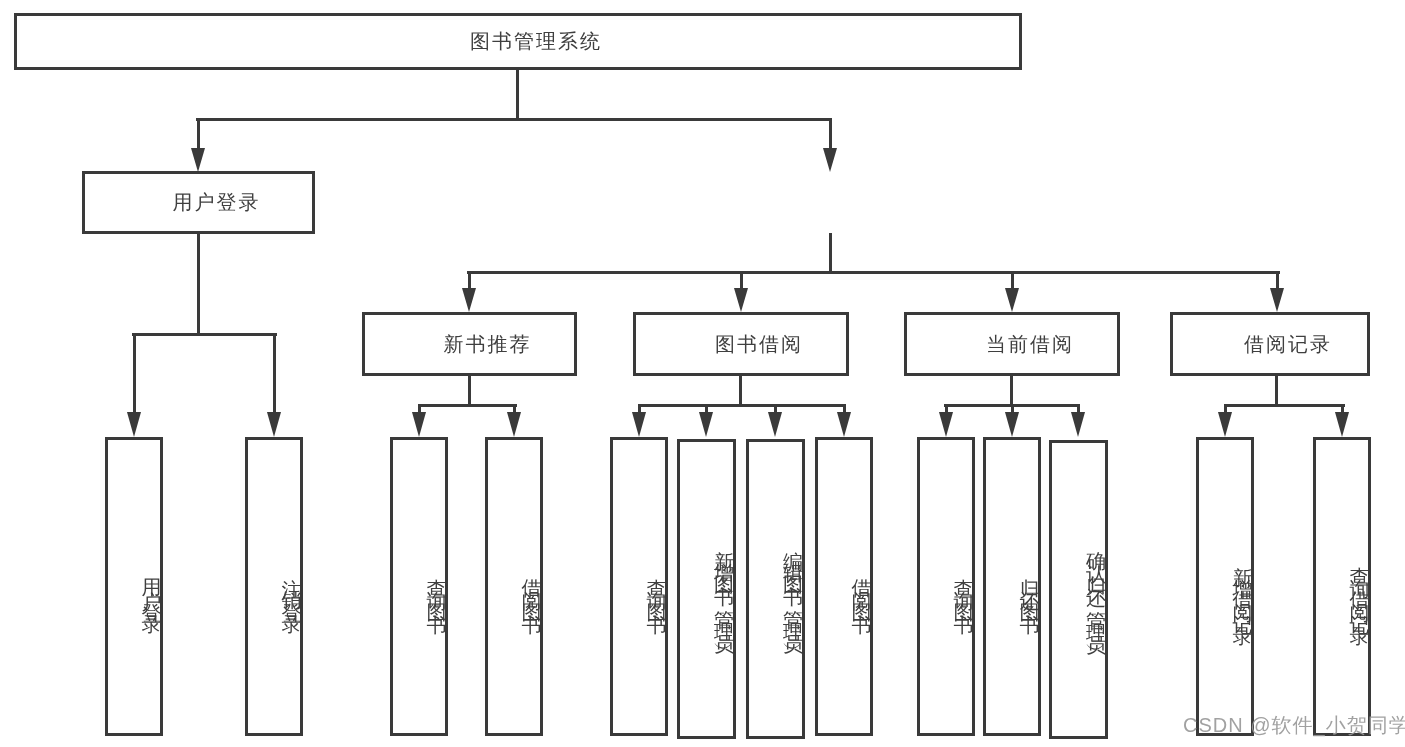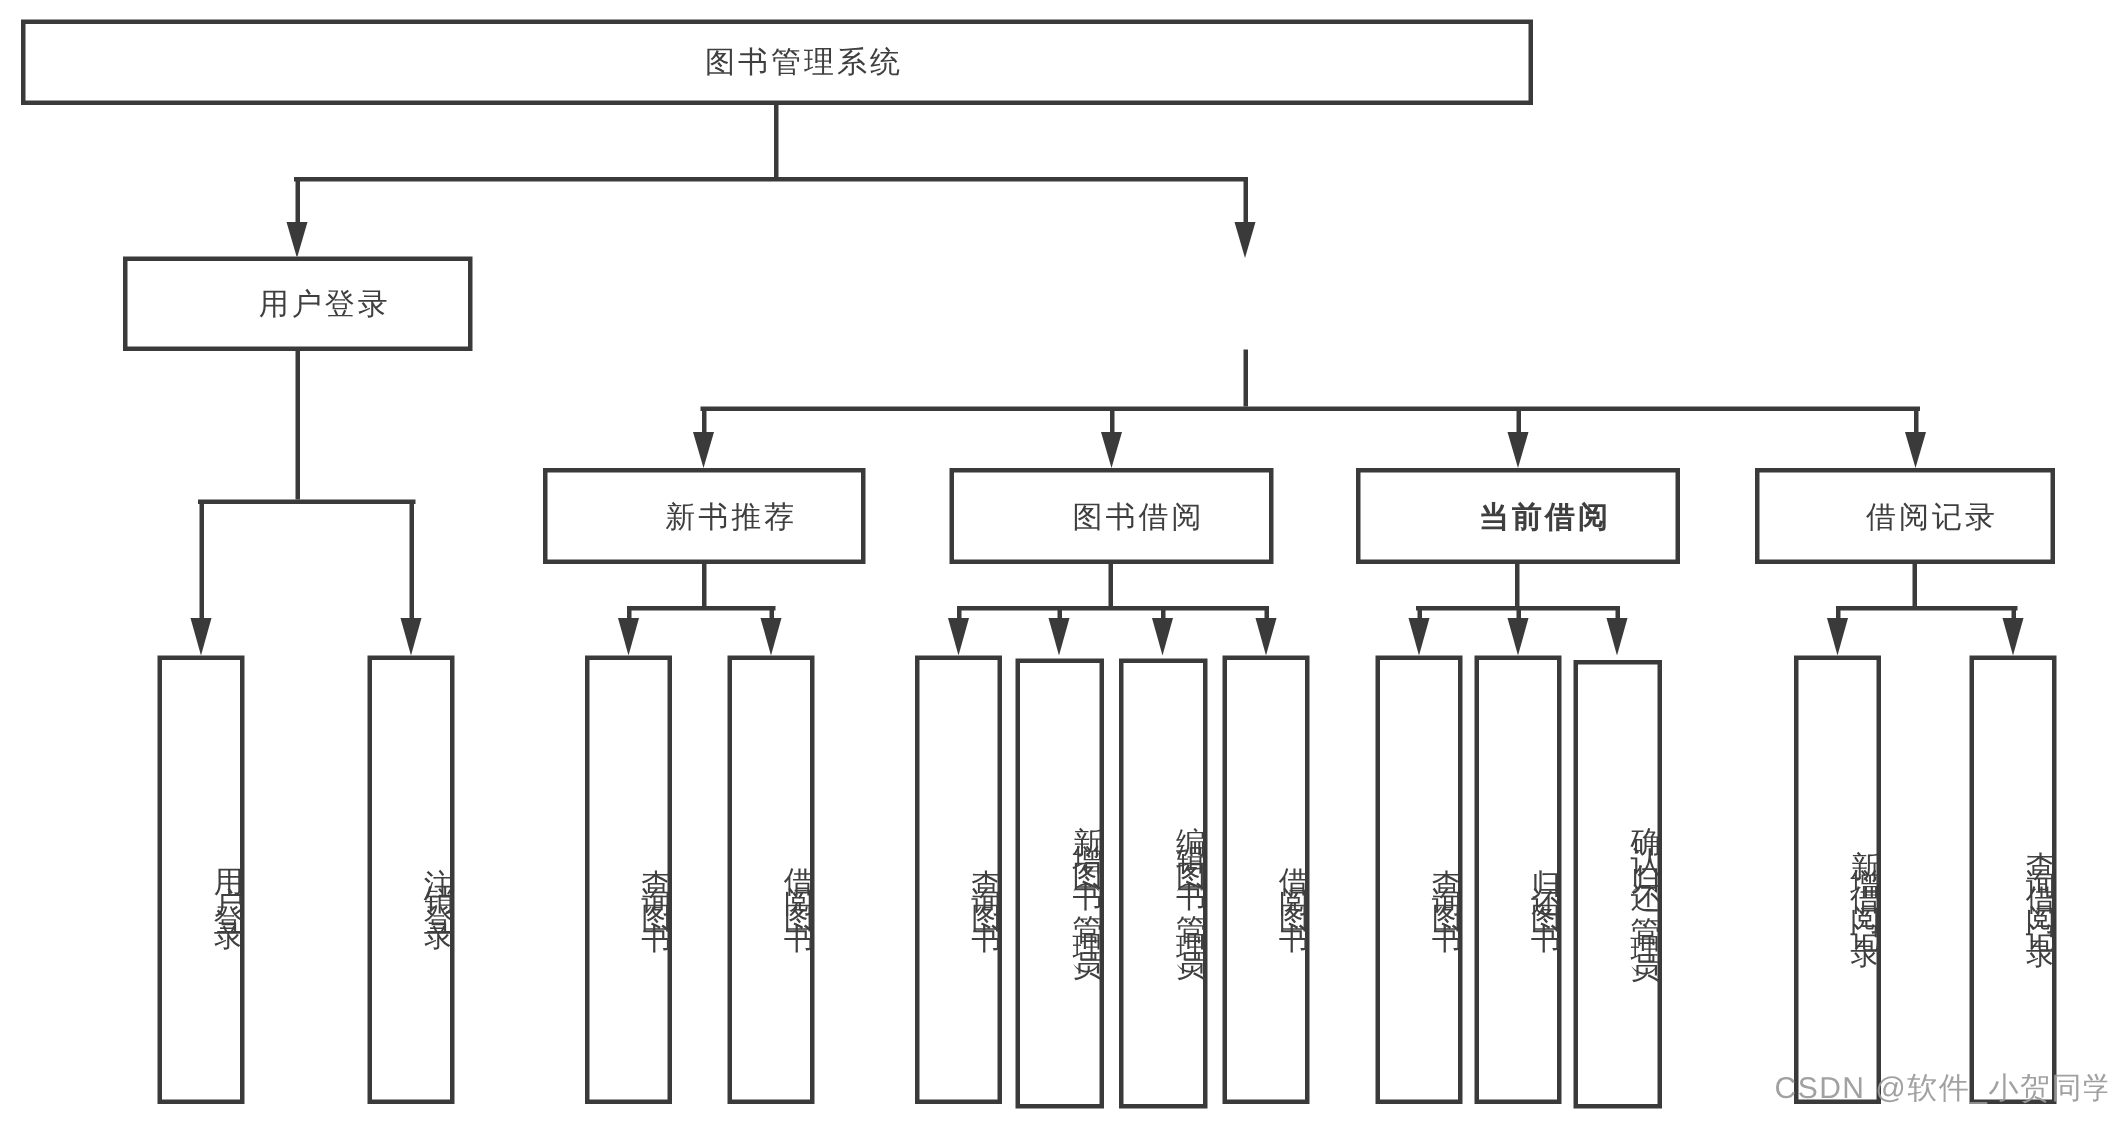--- a/index.html
+++ b/index.html
@@ -92,21 +92,21 @@
   <div class="head" style="left:1005px;top:288px;"></div>
   <div class="shaft" style="left:1276px;top:273px;height:15px;"></div>
   <div class="head" style="left:1270px;top:288px;"></div>
 
   <div class="box" style="left:362px;top:312px;width:215px;height:64px;">
     <span class="hlabel">新书推荐</span>
   </div>
   <div class="box" style="left:633px;top:312px;width:216px;height:64px;">
     <span class="hlabel">图书借阅</span>
   </div>
-  <div class="box" style="left:904px;top:312px;width:216px;height:64px;font-weight:bold;">
+  <div class="box" style="left:904px;top:312px;width:216px;height:64px;">
     <span class="hlabel">当前借阅</span>
   </div>
   <div class="box" style="left:1170px;top:312px;width:200px;height:64px;">
     <span class="hlabel">借阅记录</span>
   </div>
 
   <div class="vline" style="left:468px;top:376px;height:28px;"></div>
   <div class="hline" style="left:418px;top:404px;width:99px;"></div>
   <div class="shaft" style="left:418px;top:406px;height:6px;"></div>
   <div class="head long" style="left:412px;top:412px;"></div>

